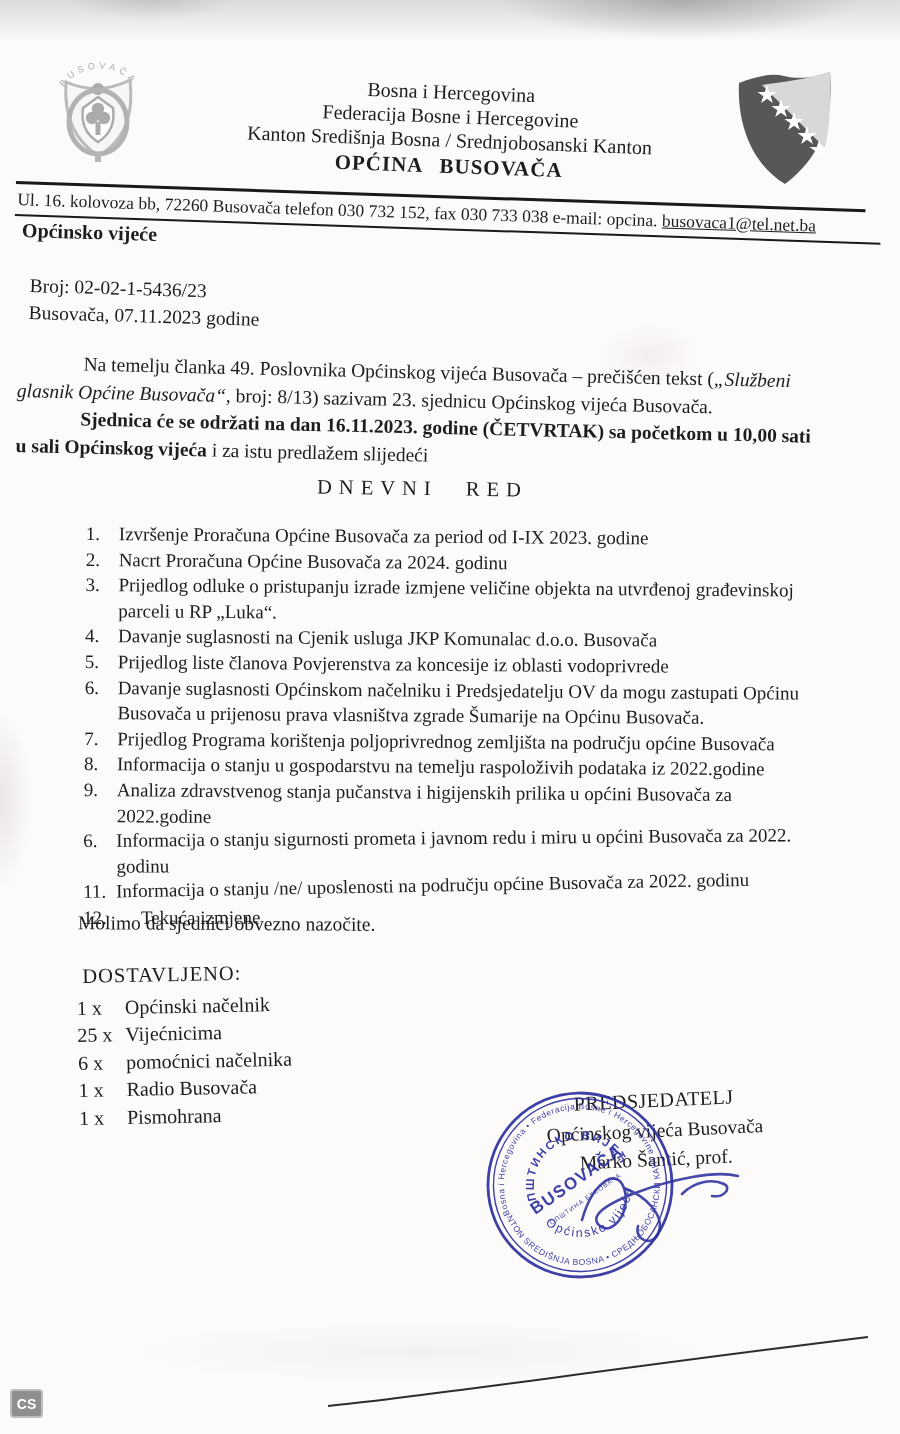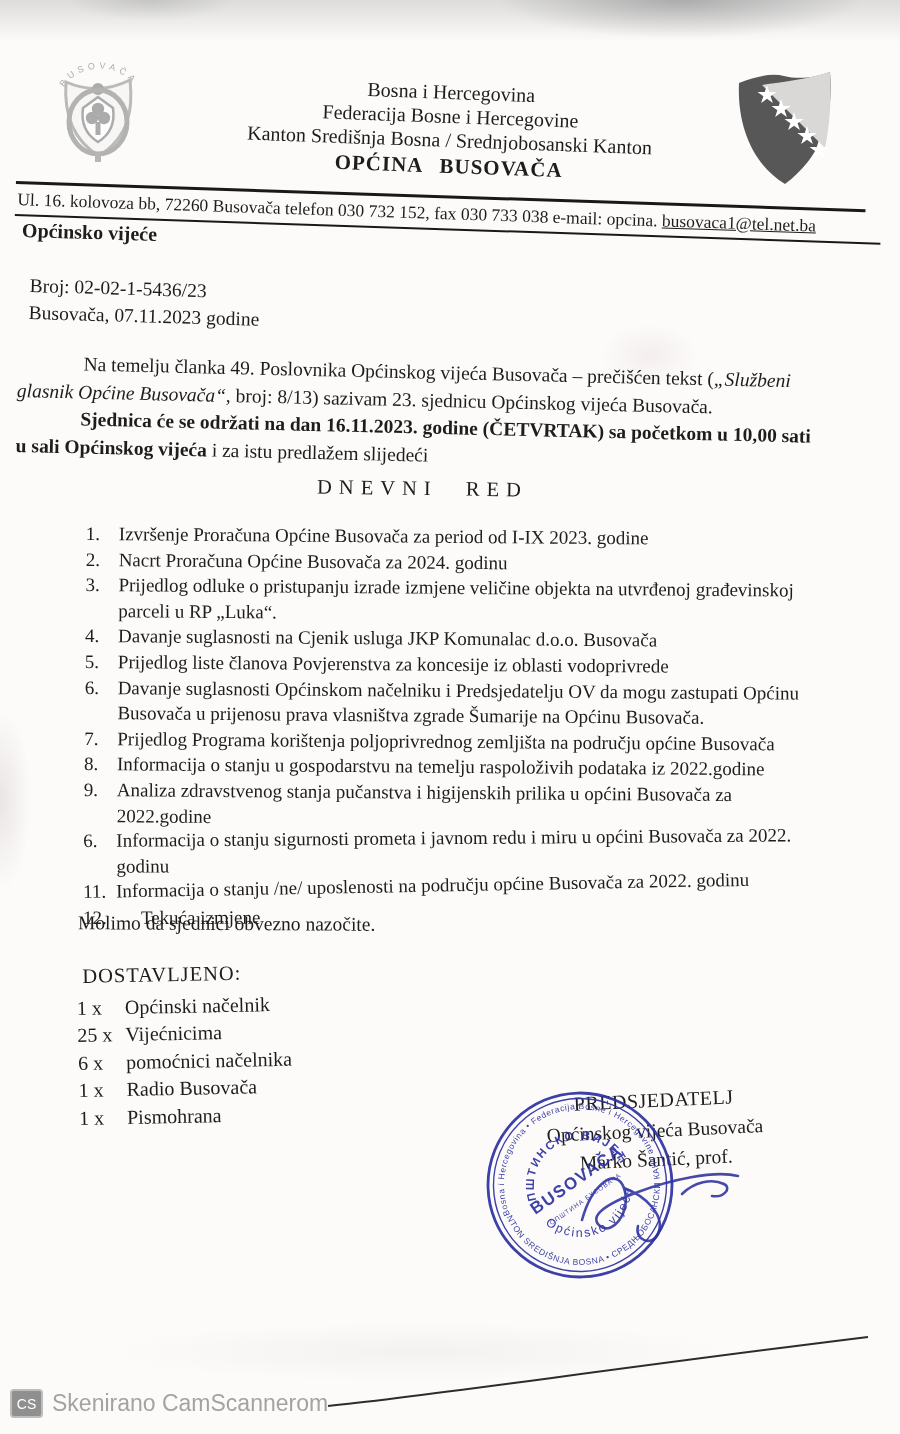--- a/index.html
+++ b/index.html
@@ -63,21 +63,21 @@
   .sign{top:1086px;left:505px;width:300px;text-align:center;font-size:19.5px;line-height:29.5px;
         transform:rotate(-2.6deg);z-index:2;}
   .sign .st{font-size:20px;letter-spacing:.5px;}
   .stamp-svg{top:1080px;left:480px;z-index:3;opacity:.92;}
   .scribble-svg{top:1138px;left:562px;z-index:4;}
   .edge-svg{top:1330px;left:0;}
   
   .wm{left:10px;top:1389px;display:flex;align-items:center;gap:9px;
       font-family:"Liberation Sans", sans-serif;font-size:23px;color:#a3a3a3;z-index:5;}
   .wm-badge{width:29px;height:25px;background:#8f8f8f;border:2px solid #bdbdbd;border-radius:4px;
-      color:#fff;font-size:14px;font-weight:normal;display:flex;align-items:center;justify-content:center;}
+      color:#fff;font-size:14px;font-weight:bold;display:flex;align-items:center;justify-content:center;}
 </style>
 </head>
 <body>
 
 <div class="page">
   <div class="scan-shadows"></div>
 
   <svg class="abs seal-svg" width="112" height="140" viewBox="0 0 112 140" opacity="0.72">
     <defs>
         <path id="sealArc" d="M 22,42 A 38,30 0 0 1 92,40"></path>
@@ -259,15 +259,14 @@
       <path d="M120,56 C132,44 150,40 162,46 C170,50 162,60 150,58"></path>
     </g>
   </svg>
 
   <svg class="abs edge-svg" width="900" height="104" viewBox="0 0 900 104">
     <path d="M328,76 C430,66 600,40 868,7" fill="none" stroke="#2c2c2c" stroke-width="2"></path>
   </svg>
 
   <div class="abs wm">
     <div class="wm-badge">CS</div>
-    <div>Skenirano CamScannerom</div>
   </div>
 </div>
 
 </body></html>

